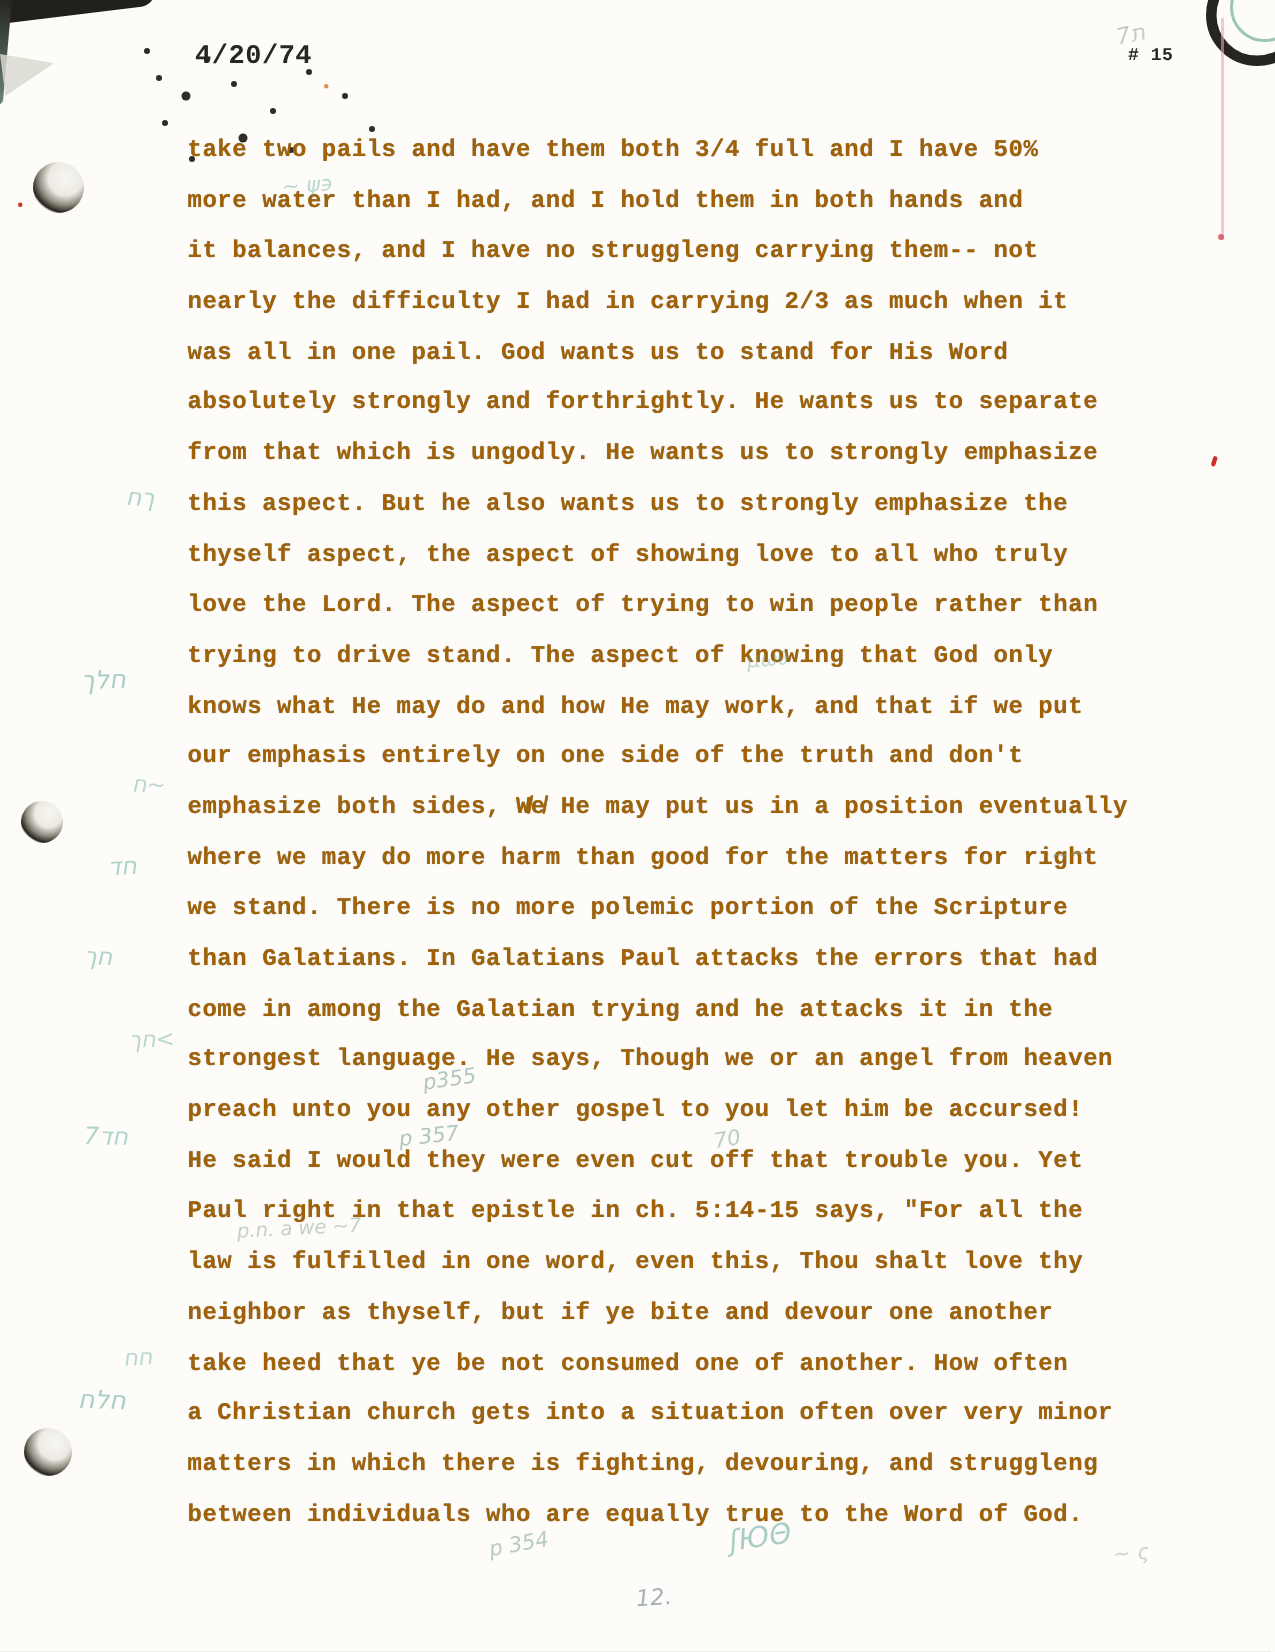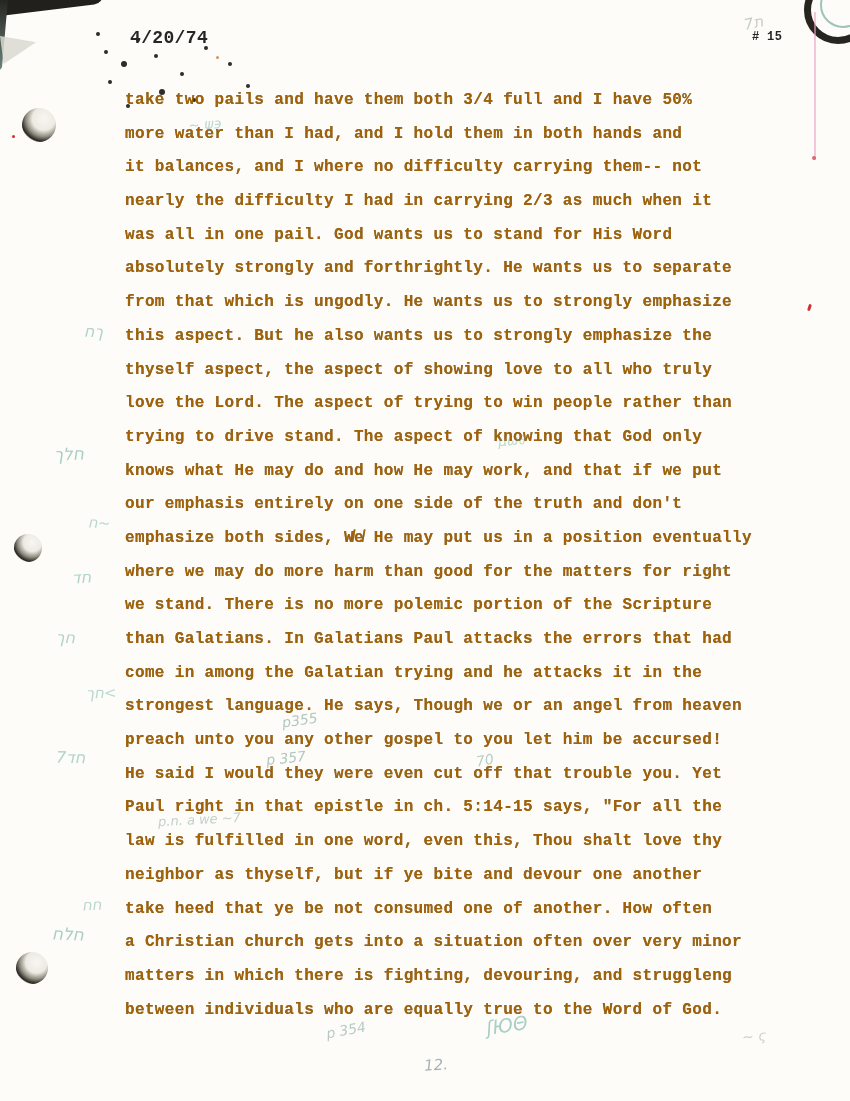--- a/index.html
+++ b/index.html
@@ -83,21 +83,21 @@
   <div class="hole hole-1"></div>
   <div class="hole hole-2"></div>
   <div class="hole hole-3"></div>
 
   <span class="hdr-date">4/20/74</span>
   <span class="hdr-num"># 15</span>
 
   <main class="typed-body">
       <div class="tline">take two pails and have them both 3/4 full and I have 50%</div>
       <div class="tline">more water than I had, and I hold them in both hands and</div>
-      <div class="tline">it balances, and I where no difficulty carrying them-- not</div>
+      <div class="tline">it balances, and I have no struggleng carrying them-- not</div>
       <div class="tline">nearly the difficulty I had in carrying 2/3 as much when it</div>
       <div class="tline">was all in one pail. God wants us to stand for His Word</div>
       <div class="tline">absolutely strongly and forthrightly. He wants us to separate</div>
       <div class="tline">from that which is ungodly. He wants us to strongly emphasize</div>
       <div class="tline">this aspect. But he also wants us to strongly emphasize the</div>
       <div class="tline">thyself aspect, the aspect of showing love to all who truly</div>
       <div class="tline">love the Lord. The aspect of trying to win people rather than</div>
       <div class="tline">trying to drive stand. The aspect of knowing that God only</div>
       <div class="tline">knows what He may do and how He may work, and that if we put</div>
       <div class="tline">our emphasis entirely on one side of the truth and don't</div>

